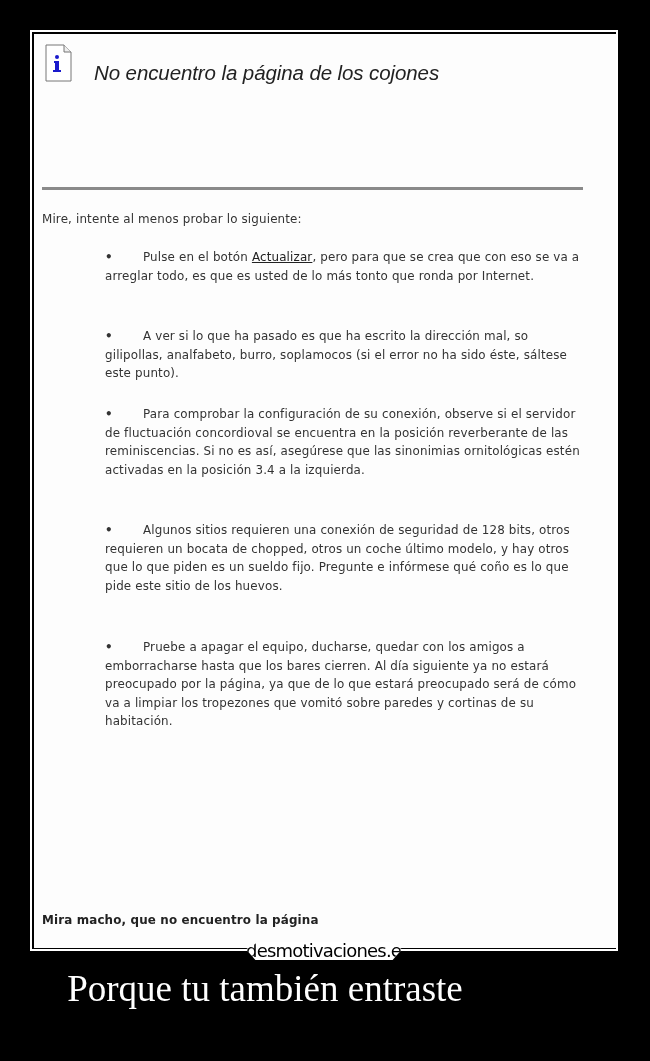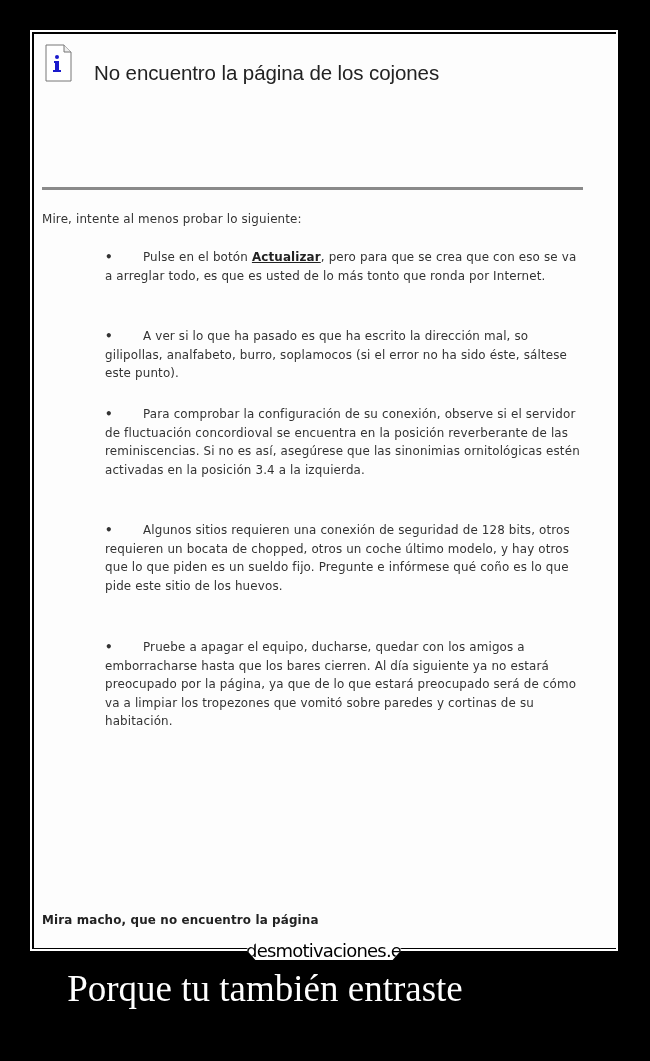--- a/index.html
+++ b/index.html
@@ -14,42 +14,42 @@
   .content {
     position: absolute; left: 34px; top: 34px; width: 582px; height: 914px;
     background: #fdfdfd; box-sizing: border-box;
   }
   .doc-icon {
     position: absolute; left: 11px; top: 10px; width: 27px; height: 38px;
   }
   .heading {
     position: absolute; left: 60px; top: 27px;
     font-family: "Liberation Sans", sans-serif; font-size: 20.5px; color: #222;
-    white-space: nowrap; letter-spacing: -0.1px;
+    white-space: nowrap; letter-spacing: -0.1px; font-style: italic;
   }
   .body-text {
     font-family: "DejaVu Sans", sans-serif; font-size: 11.9px; color: #333;
     line-height: 18.5px; letter-spacing: 0.15px;
   }
   .intro {
     position: absolute; left: 8px; top: 85px; width: 540px;
   }
   .hr {
     position: absolute; left: 8px; top: 153px; width: 541px; height: 3px; background: #8a8a8a;
   }
   .try {
     position: absolute; left: 8px; top: 176px;
   }
   .bullet {
     position: absolute; left: 71px; width: 478px;
   }
   .bullet .dot {
     display: inline-block; width: 38px; font-weight: bold;
   }
-  .link { font-weight: bold; text-decoration: underline; color: #222; margin-top: 20px; }
+  .link { font-weight: normal; text-decoration: underline; color: #222; margin-top: 20px; }
   .footer {
     position: absolute; left: 8px; top: 877px; font-weight: bold; color: #222;
     font-size: 11.9px;
   }
   .watermark {
     position: absolute; left: 246px; top: 942px; width: 156px; height: 18px;
     background: #fff; border-radius: 8px 8px 8px 8px / 2px 2px 10px 10px;
     clip-path: polygon(0 40%, 8% 0, 92% 0, 100% 40%, 94% 100%, 6% 100%);
     text-align: right; color: #000; font-family: "DejaVu Sans", sans-serif;
     font-size: 18px; line-height: 18px; letter-spacing: -0.8px;

